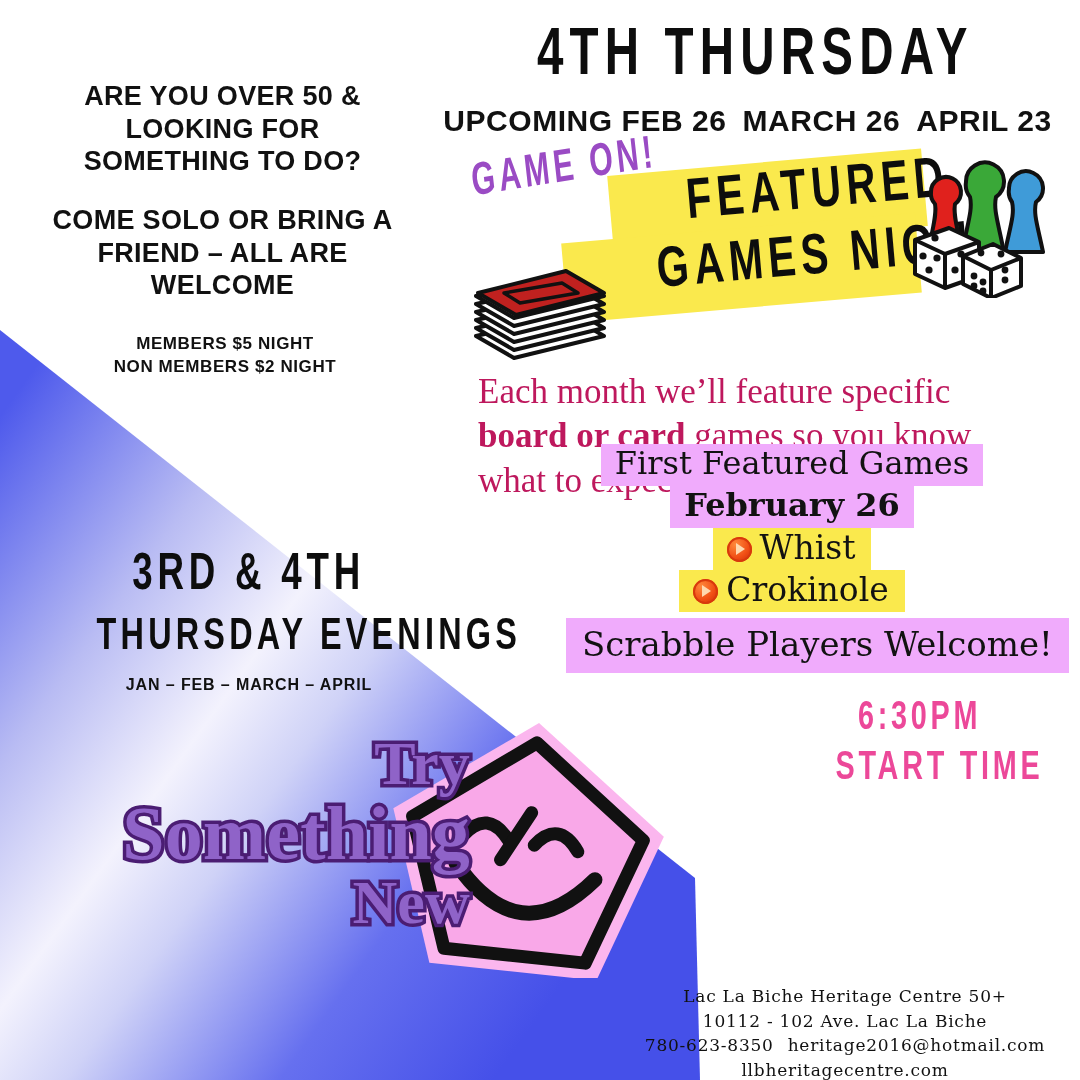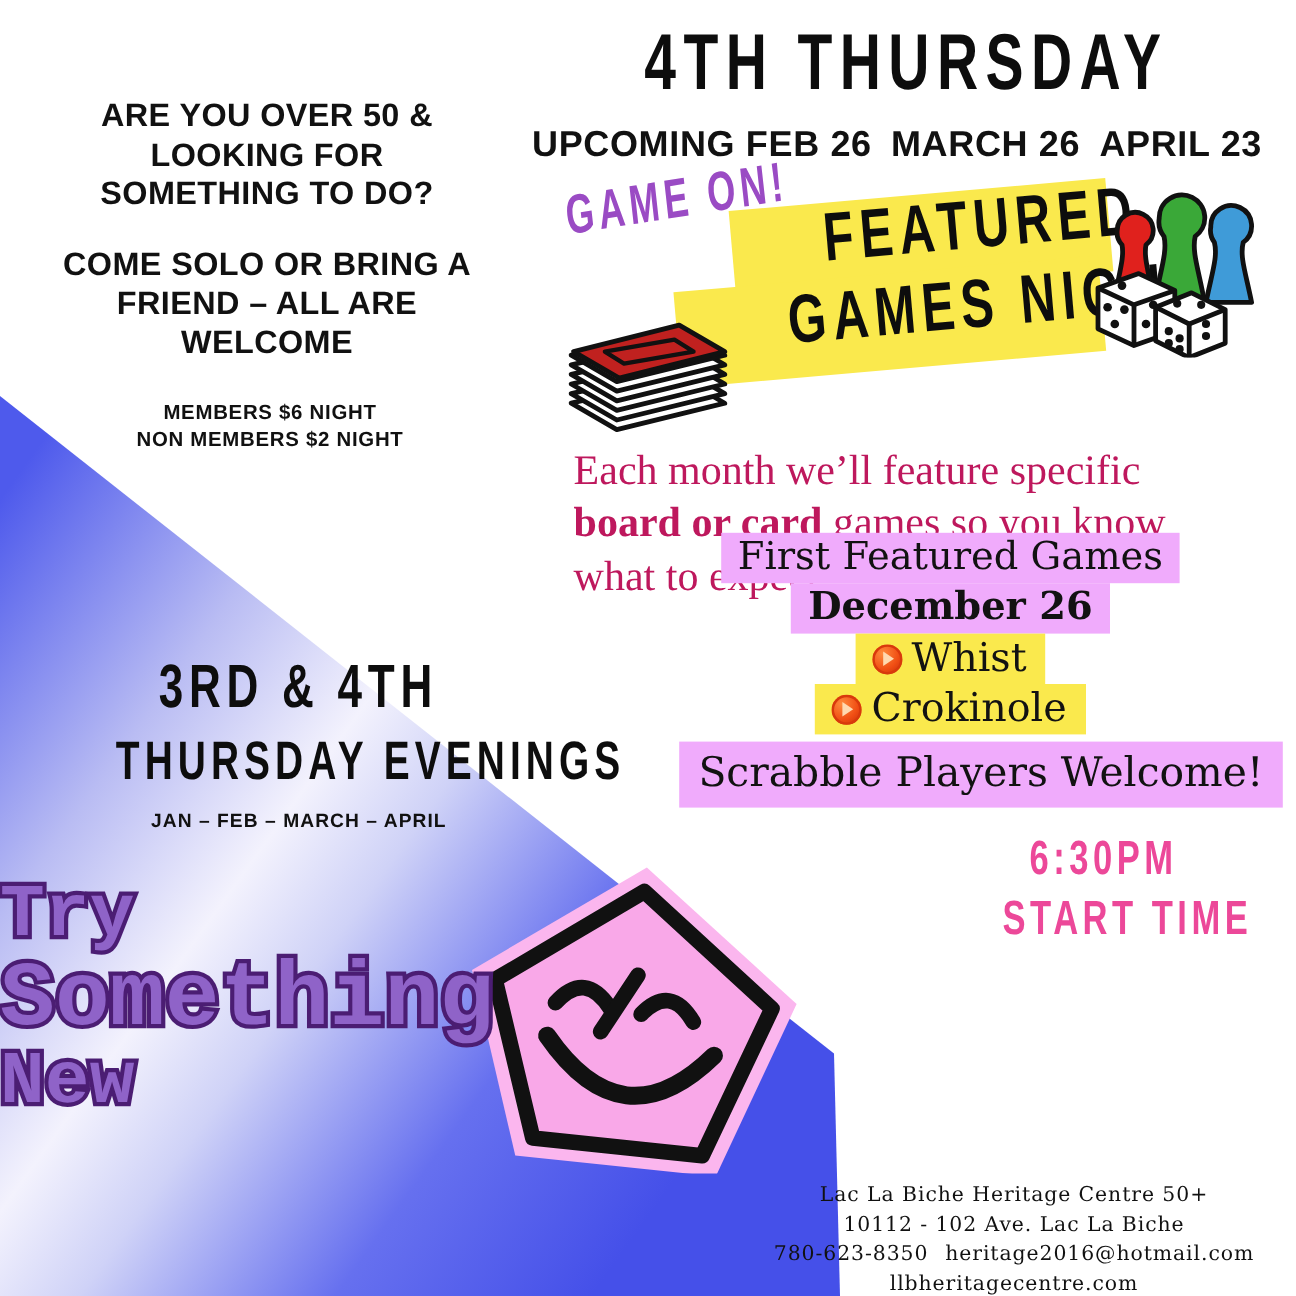--- a/index.html
+++ b/index.html
@@ -191,22 +191,22 @@
   }
   #st-l1{font-size:40px;line-height:1;}
   #st-l2{font-size:40px;line-height:1;margin-top:10px;}
 
   
   #pentagon{position:absolute;left:378px;top:716px;z-index:6;}
 
   
   #tsn{
     position:absolute;left:0px;top:734px;width:470px;
-    z-index:8;text-align:left;
-    font-family:Liberation Mono, monospace;
+    z-index:8;text-align:right;
+    font-family:Liberation Serif, serif;
     font-weight:700;
     color:#8f63c8;
     -webkit-text-stroke:7px #4b1d73;
     paint-order:stroke fill;
     letter-spacing:.01em;
   }
   #tsn div{line-height:.95;}
   #tsn .w1{font-size:62px;}
   #tsn .w2{font-size:76px;margin-top:4px;}
   #tsn .w3{font-size:62px;margin-top:4px;}
@@ -238,21 +238,21 @@
     </defs>
     <polygon points="0,330 0,1080 700,1080 695,878" fill="url(#blueGrad)"></polygon>
   </svg>
 
   <div id="left-copy">
     <div class="q rounded-sans">ARE YOU OVER 50 &amp; LOOKING FOR SOMETHING TO DO?</div>
     <div class="c rounded-sans">COME SOLO OR BRING A FRIEND – ALL ARE WELCOME</div>
   </div>
 
   <div id="price-block">
-    <div>MEMBERS $6 NIGHT</div>
+    <div>MEMBERS $5 NIGHT</div>
     <div>NON MEMBERS $2 NIGHT</div>
   </div>
 
   <div id="headline">
     <span class="cond" style="display:inline-block">4TH THURSDAY</span>
   </div>
 
   <div id="subhead" class="rounded-sans">
     <span>UPCOMING FEB 26</span><span class="gap"></span><span>MARCH 26</span><span class="gap"></span><span>APRIL 23</span>
   </div>
@@ -324,21 +324,21 @@
       </g>
     </g>
   </svg>
 
   <div id="feature-note" class="serif">
     <span>Each month we’ll feature specific </span><b>board or card</b><span> games so you know what to expect.</span>
   </div>
 
   <div id="games-panel" class="slab">
     <div class="hl center" id="gp-title">First Featured Games</div>
-    <div class="hl center" id="gp-date">December 26</div>
+    <div class="hl center" id="gp-date">February 26</div>
 
     <div class="game-row">
       <span class="bullet"></span>
         <span>Whist</span>
     </div>
     <div class="game-row">
       <span class="bullet"></span>
         <span>Crokinole</span>
     </div>
 

